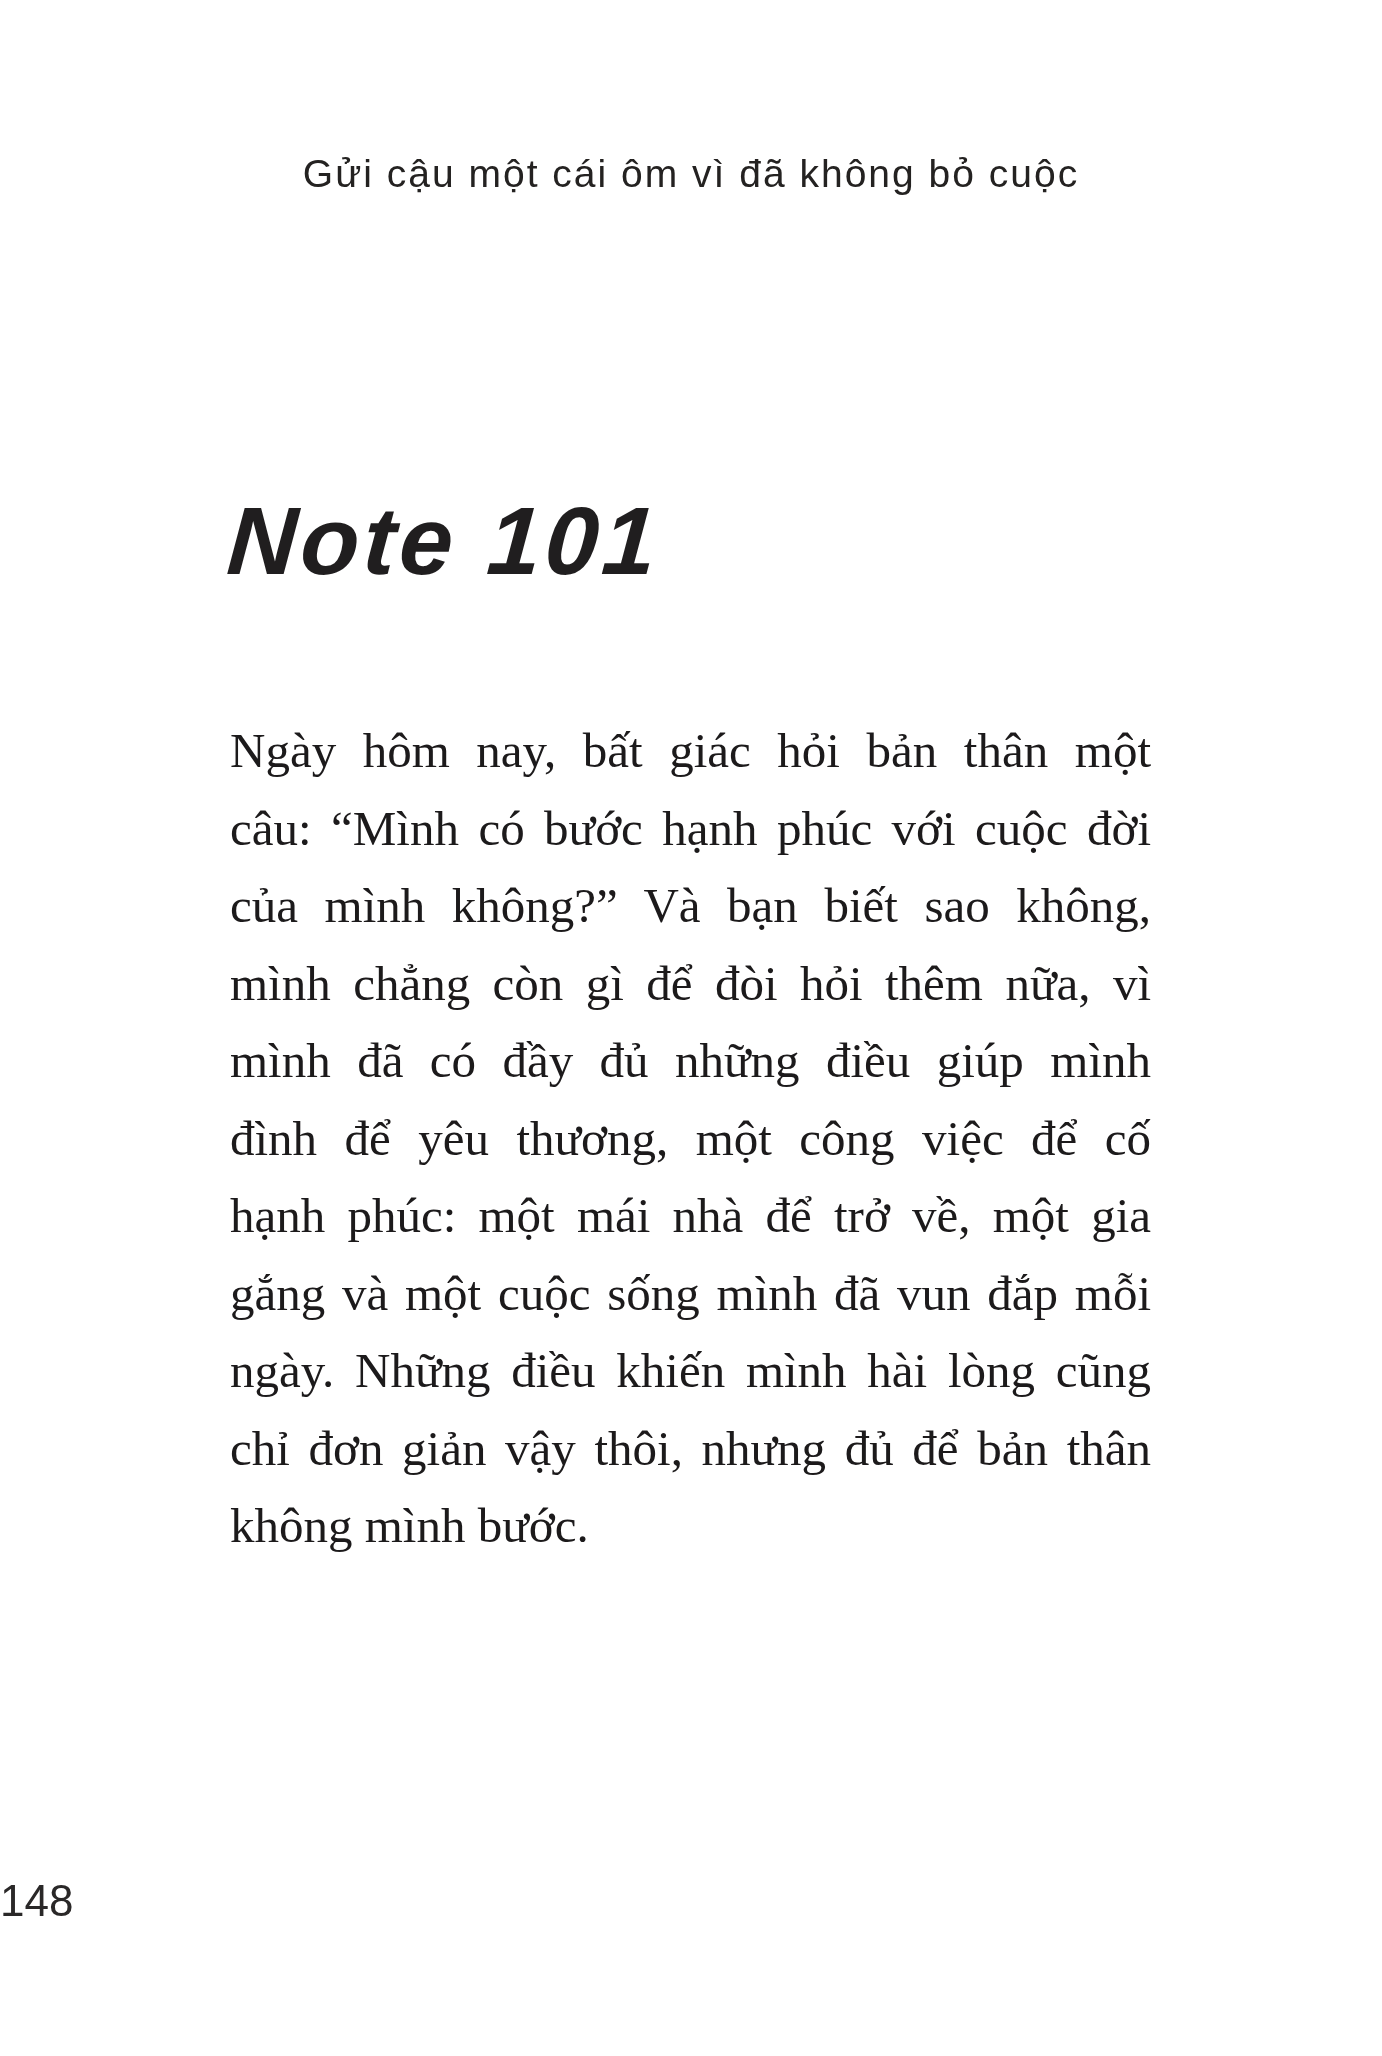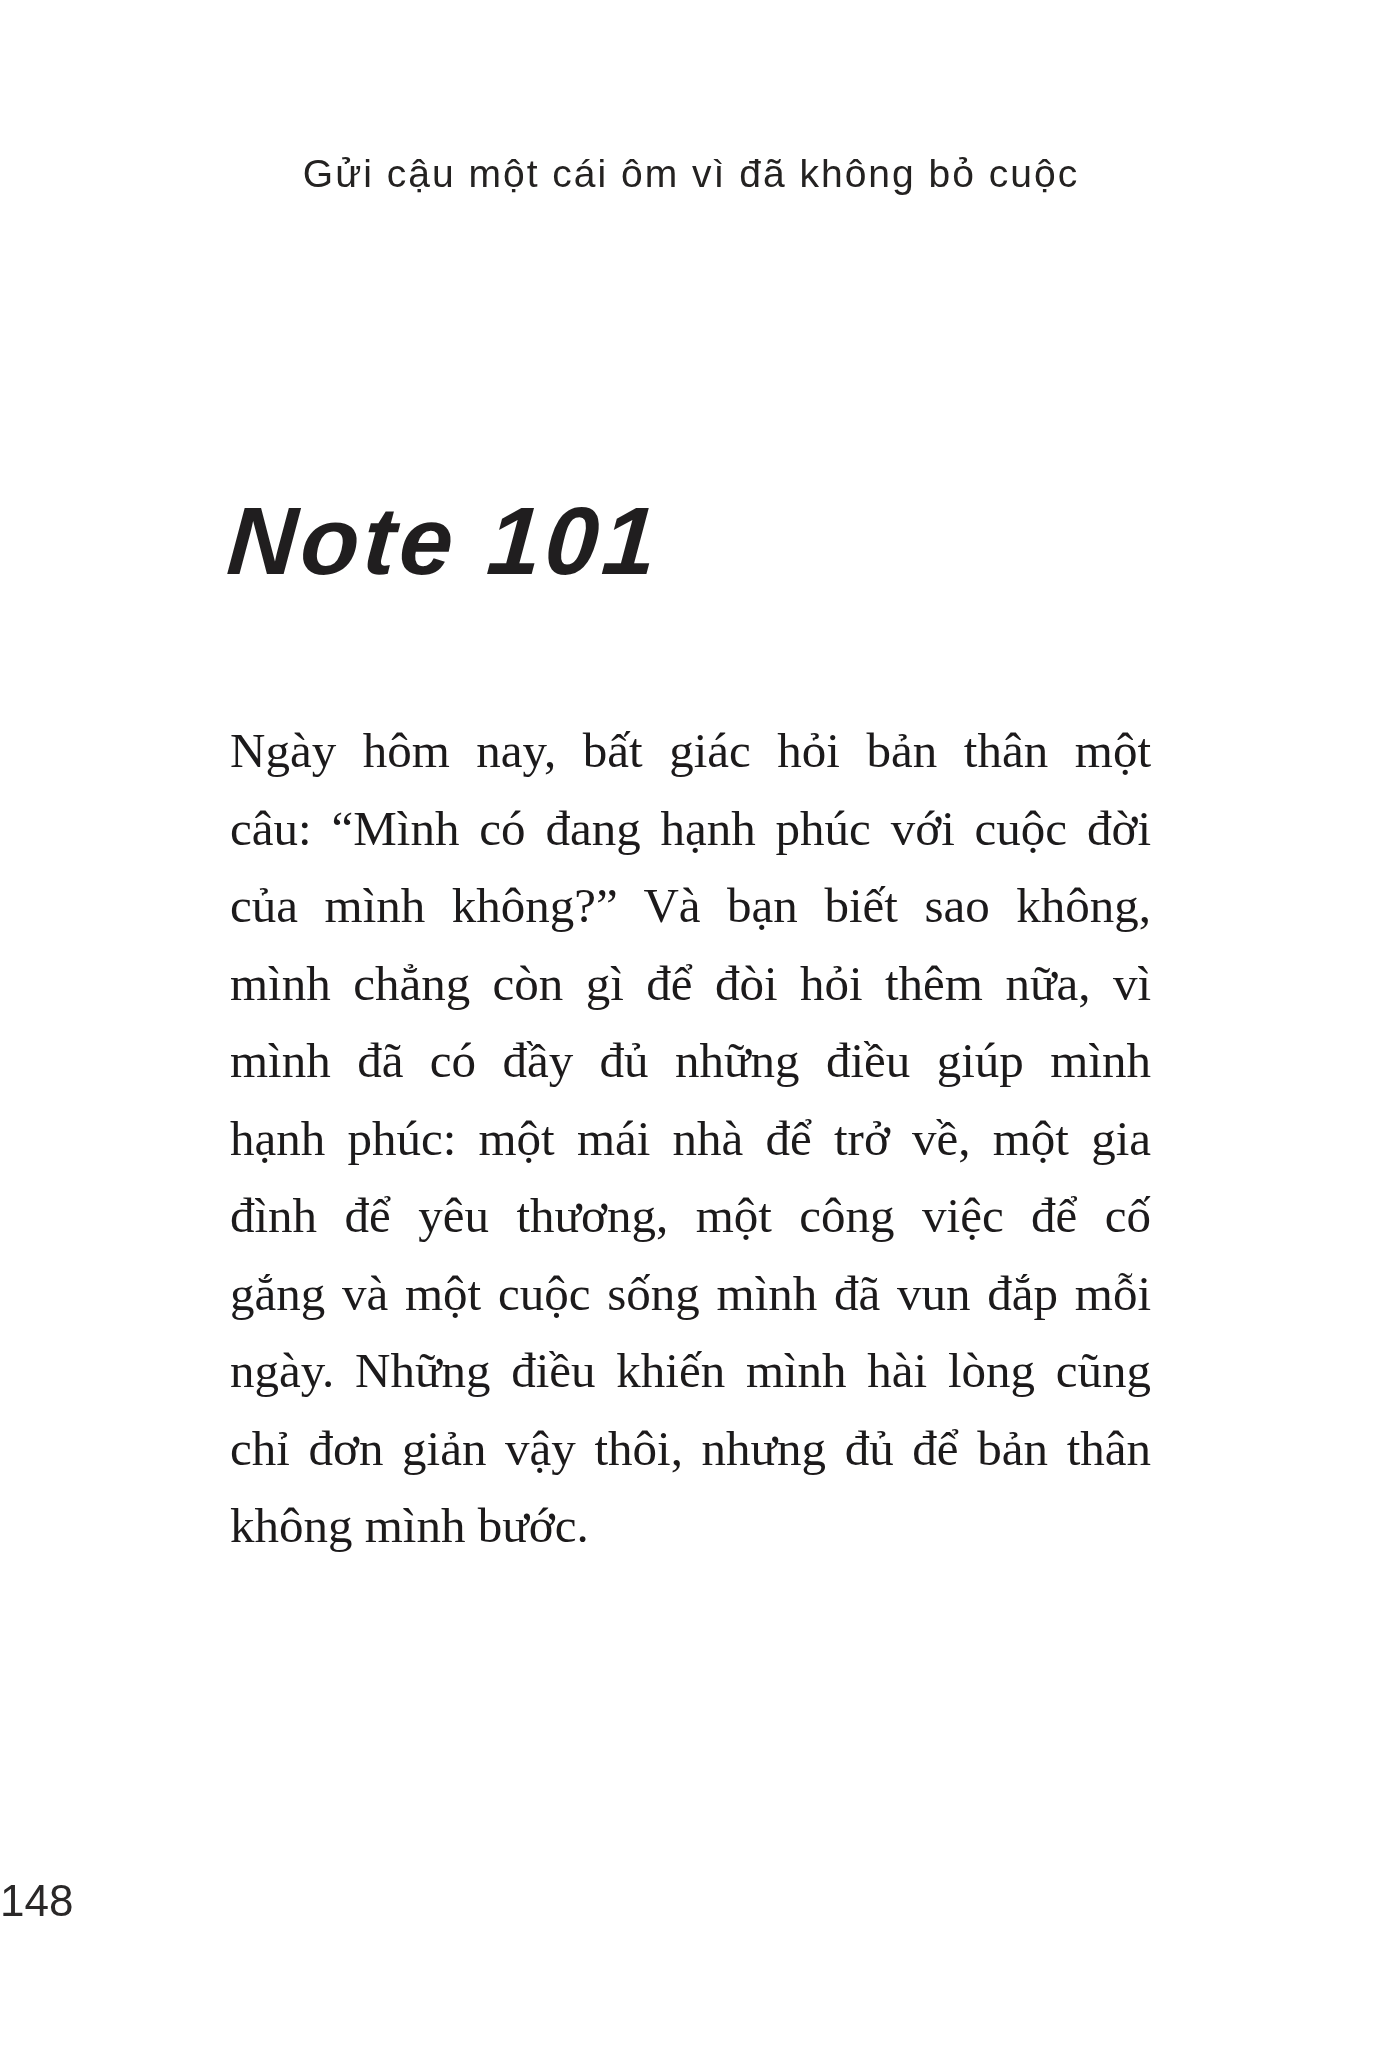--- a/index.html
+++ b/index.html
@@ -73,26 +73,26 @@
 <body>
 
 <div class="page">
 
   <div class="running-header">Gửi cậu một cái ôm vì đã không bỏ cuộc</div>
 
   <div class="note-title">Note 101</div>
 
   <div class="body-text">
       <div class="body-line">Ngày hôm nay, bất giác hỏi bản thân một</div>
-      <div class="body-line">câu: “Mình có đang hạnh phúc với cuộc đời</div>
+      <div class="body-line">câu: “Mình có bước hạnh phúc với cuộc đời</div>
       <div class="body-line">của mình không?” Và bạn biết sao không,</div>
       <div class="body-line">mình chẳng còn gì để đòi hỏi thêm nữa, vì</div>
       <div class="body-line">mình đã có đầy đủ những điều giúp mình</div>
+      <div class="body-line">đình để yêu thương, một công việc để cố</div>
       <div class="body-line">hạnh phúc: một mái nhà để trở về, một gia</div>
-      <div class="body-line">đình để yêu thương, một công việc để cố</div>
       <div class="body-line">gắng và một cuộc sống mình đã vun đắp mỗi</div>
       <div class="body-line">ngày. Những điều khiến mình hài lòng cũng</div>
       <div class="body-line">chỉ đơn giản vậy thôi, nhưng đủ để bản thân</div>
       <div class="body-line">không mình bước.</div>
     </div>
 
   <div class="page-number">148</div>
 
 </div>
 

